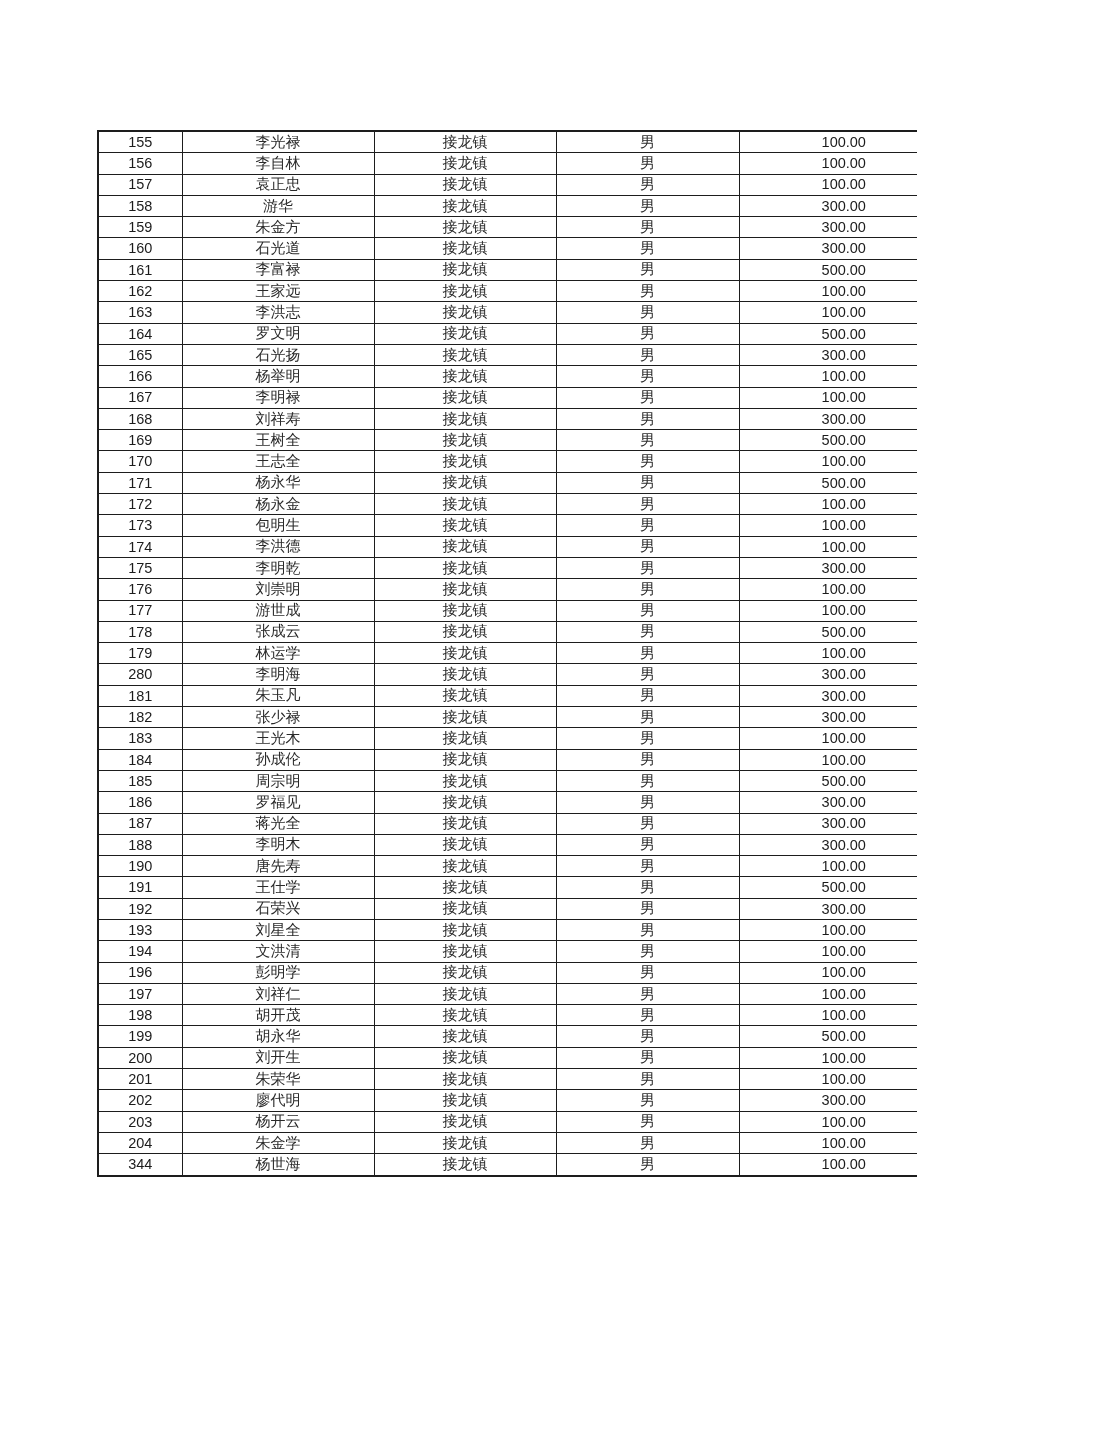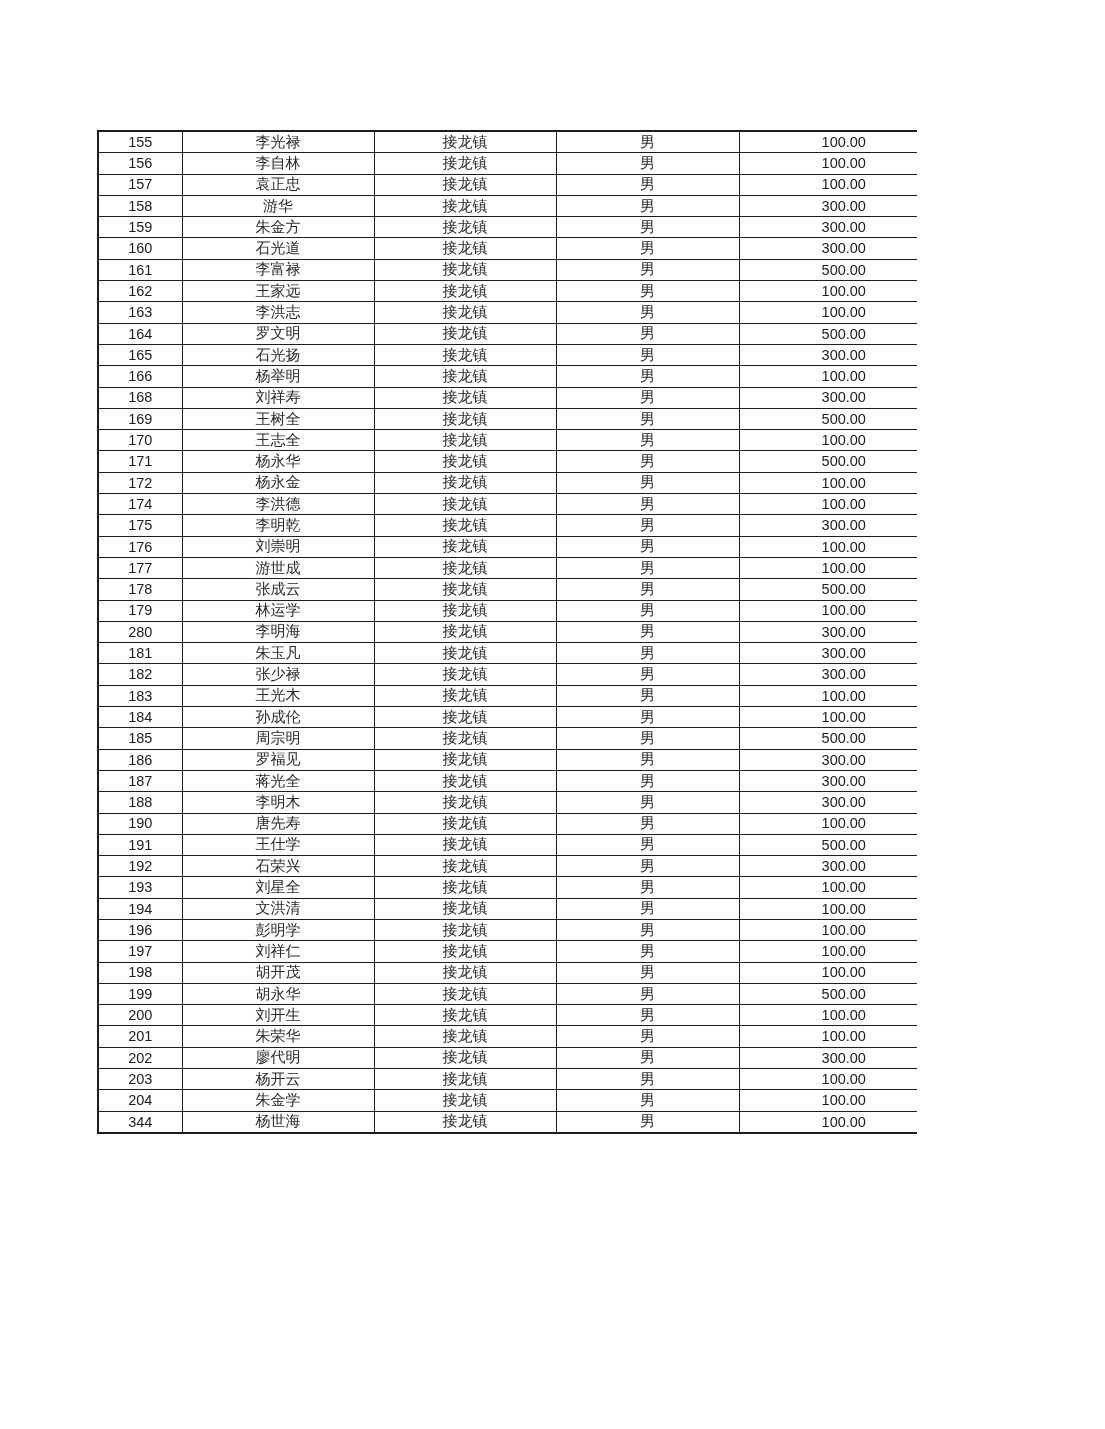--- a/index.html
+++ b/index.html
@@ -136,20 +136,27 @@
           <td class="cell-amount">300.00</td>
         </tr>
         <tr>
           <td class="cell-no">166</td>
           <td class="cell-name">杨举明</td>
           <td class="cell-town">接龙镇</td>
           <td class="cell-gender">男</td>
           <td class="cell-amount">100.00</td>
         </tr>
         <tr>
+          <td class="cell-no">167</td>
+          <td class="cell-name">李明禄</td>
+          <td class="cell-town">接龙镇</td>
+          <td class="cell-gender">男</td>
+          <td class="cell-amount">100.00</td>
+        </tr>
+        <tr>
           <td class="cell-no">168</td>
           <td class="cell-name">刘祥寿</td>
           <td class="cell-town">接龙镇</td>
           <td class="cell-gender">男</td>
           <td class="cell-amount">300.00</td>
         </tr>
         <tr>
           <td class="cell-no">169</td>
           <td class="cell-name">王树全</td>
           <td class="cell-town">接龙镇</td>
@@ -166,20 +173,27 @@
         <tr>
           <td class="cell-no">171</td>
           <td class="cell-name">杨永华</td>
           <td class="cell-town">接龙镇</td>
           <td class="cell-gender">男</td>
           <td class="cell-amount">500.00</td>
         </tr>
         <tr>
           <td class="cell-no">172</td>
           <td class="cell-name">杨永金</td>
+          <td class="cell-town">接龙镇</td>
+          <td class="cell-gender">男</td>
+          <td class="cell-amount">100.00</td>
+        </tr>
+        <tr>
+          <td class="cell-no">173</td>
+          <td class="cell-name">包明生</td>
           <td class="cell-town">接龙镇</td>
           <td class="cell-gender">男</td>
           <td class="cell-amount">100.00</td>
         </tr>
         <tr>
           <td class="cell-no">174</td>
           <td class="cell-name">李洪德</td>
           <td class="cell-town">接龙镇</td>
           <td class="cell-gender">男</td>
           <td class="cell-amount">100.00</td>

